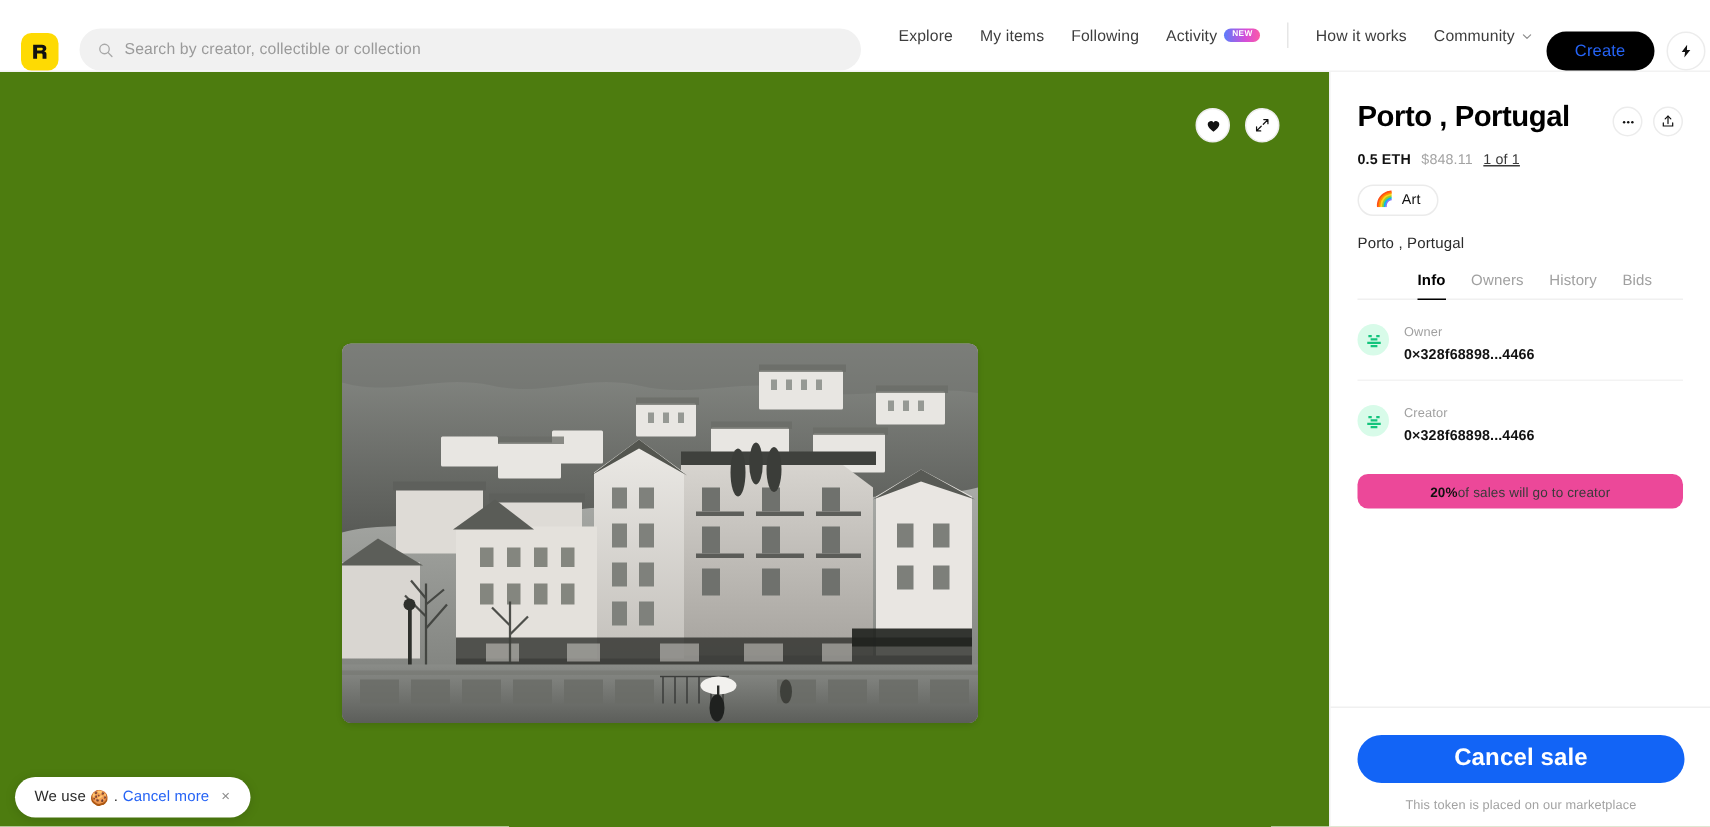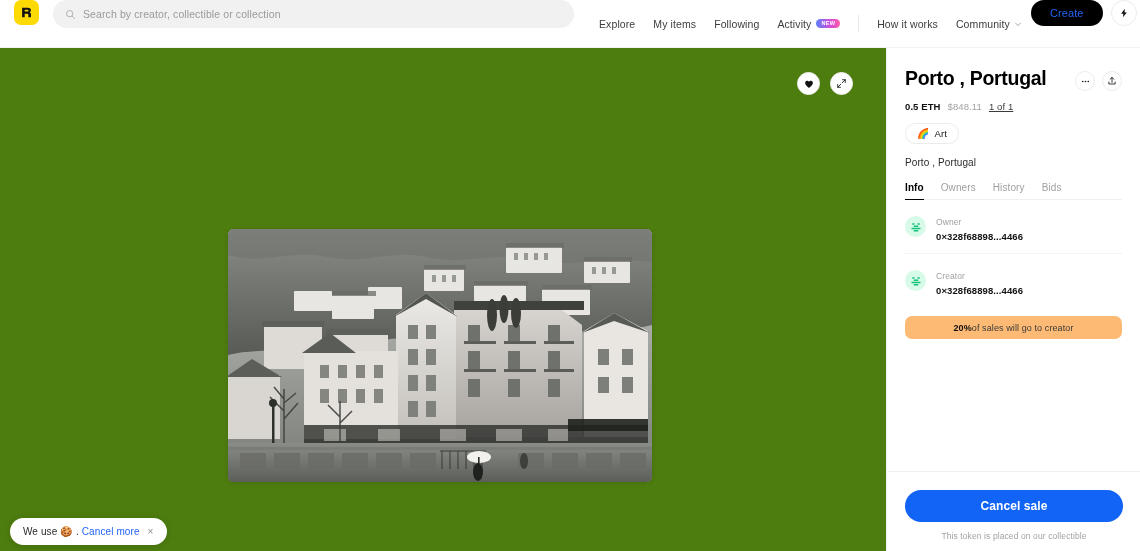--- a/index.html
+++ b/index.html
@@ -10,21 +10,21 @@
     font-family: "Liberation Sans", sans-serif;
     color: #000000;
     -webkit-font-smoothing: antialiased;
   }
   .app { position: relative; width: 1140px; height: 551px; }
 
   
   .header {
     position: absolute; top: 0; left: 0;
     width: 1140px; height: 48px;
-    display: flex; align-items: flex-start;
+    display: flex; align-items: flex-end;
     padding: 0 12px;
     background: #fff;
     border-bottom: 1px solid #f2f2f2;
   }
   .logo {
     width: 25px; height: 25px;
     background: #FEDA03;
     border-radius: 7px;
     display: flex; align-items: center; justify-content: center;
     flex: 0 0 auto;
@@ -230,21 +230,21 @@
     border-bottom: 1px solid #f0f0f0;
   }
   .tab {
     font-size: 10px;
     color: #a0a0a0;
     padding-bottom: 6px;
     cursor: pointer;
     position: relative;
     letter-spacing: .1px;
   }
-  .tab.active { color: #000; font-weight: bold; }
+  .tab.active { color: #000; font-weight: bold; margin-left: 40px; }
   .tab.active::after {
     content: "";
     position: absolute;
     left: 0; right: 0; bottom: -1px;
     height: 1.5px;
     background: #000;
   }
 
   .info-row {
     display: flex; align-items: center;
@@ -261,21 +261,21 @@
     flex: 0 0 auto;
   }
   .info-avatar.pink {
     background: linear-gradient(135deg, #f6c9e8 0%, #e0b6f0 100%);
   }
   .info-label { font-size: 8.5px; color: #a0a0a0; letter-spacing: .1px; }
   .info-value { font-size: 9.5px; font-weight: bold; color: #111; margin-top: 2px; letter-spacing: .1px; }
 
   .royalty {
     margin: 9px 0 0 0;
-    background: #fdba74;
+    background: #ec4899;
     border-radius: 7px;
     height: 23px;
     display: flex; align-items: center; justify-content: center;
     font-size: 9px;
     color: #3a3a3a;
     letter-spacing: .1px;
   }
   .royalty b { font-weight: bold; color: #111; }
 
   .sidebar-footer {
@@ -283,21 +283,21 @@
     left: 0; bottom: 0;
     width: 254px;
     border-top: 1px solid #f0f0f0;
     padding: 18px 18px 10px 18px;
   }
   .btn-cancel {
     width: 100%; height: 32px;
     background: #1264f6;
     color: #fff;
     border: none; border-radius: 16px;
-    font-size: 12px;
+    font-size: 16px;
     font-weight: bold;
     cursor: pointer;
     font-family: "Liberation Sans", sans-serif;
     letter-spacing: .1px;
   }
   .footer-note {
     margin-top: 9px;
     text-align: center;
     font-size: 8.5px;
     color: #a2a2a2;
@@ -651,17 +651,17 @@
     </div>
 
     <div class="royalty">
       <b>20%</b>
       <span> of sales will go to creator</span>
     </div>
 
 
     <div class="sidebar-footer">
       <button class="btn-cancel">Cancel sale</button>
-      <div class="footer-note">This token is placed on our collectible</div>
+      <div class="footer-note">This token is placed on our marketplace</div>
     </div>
 
   </div>
 </div>
 
 </body></html>

